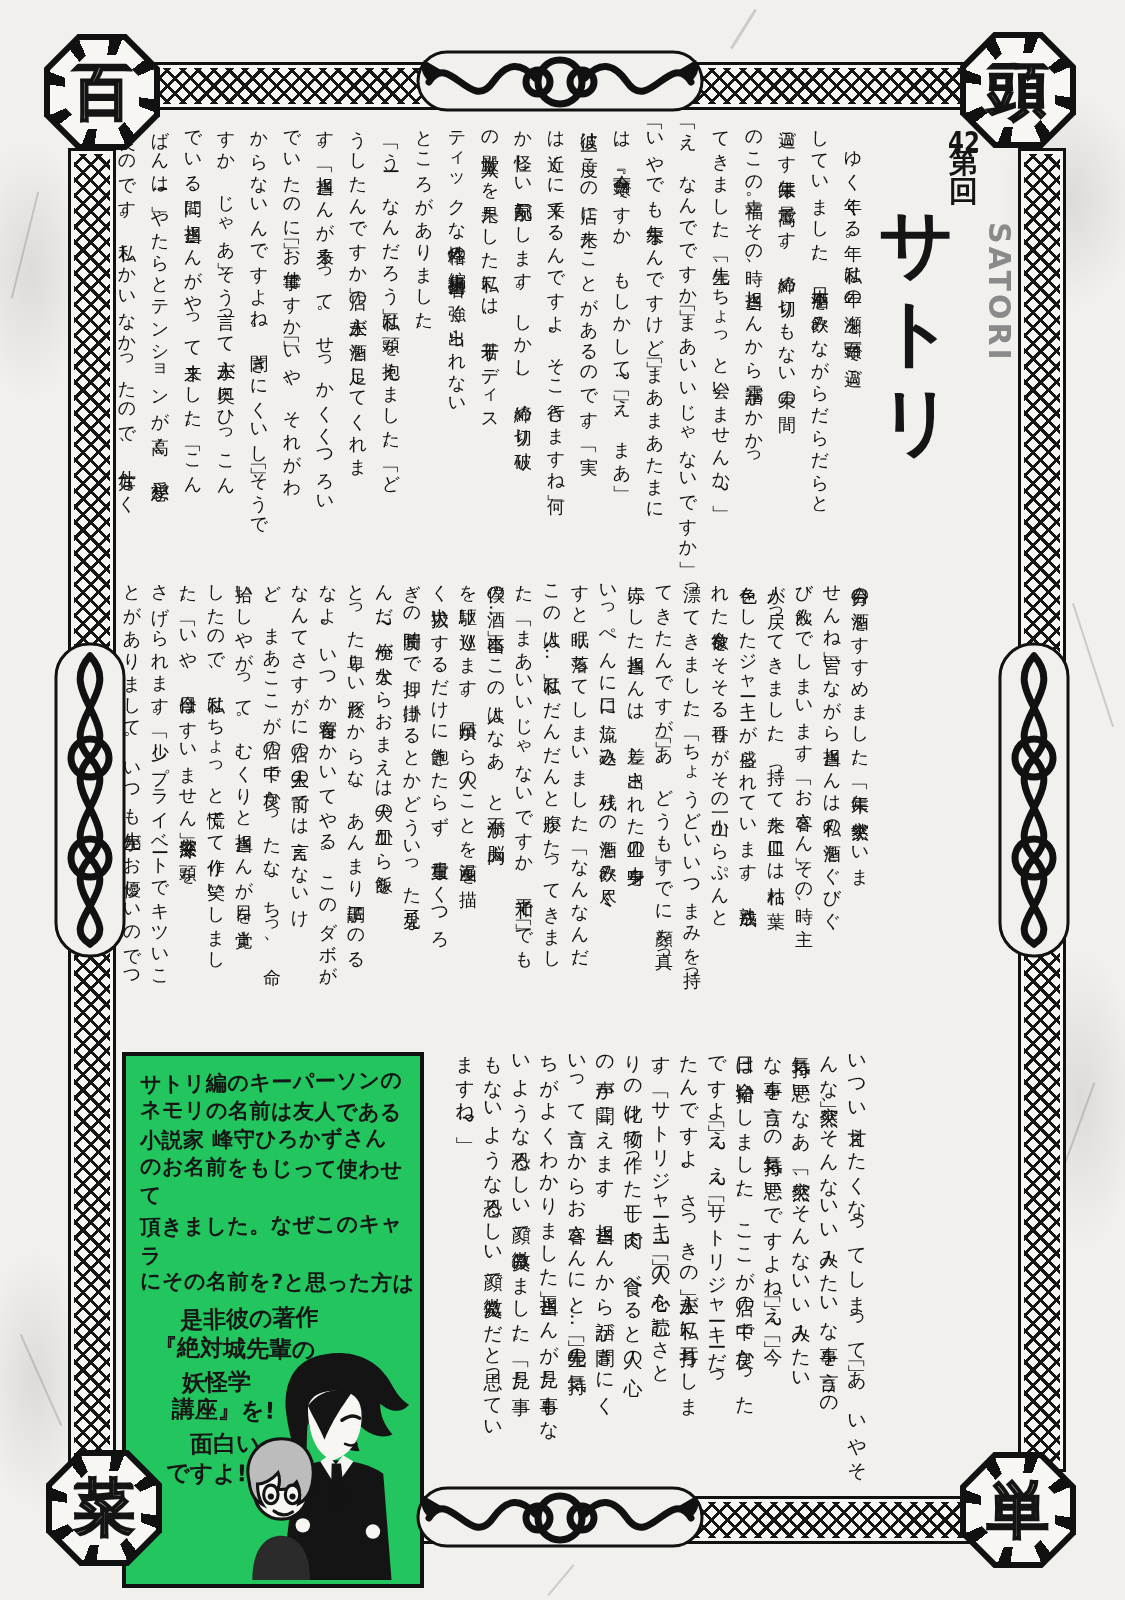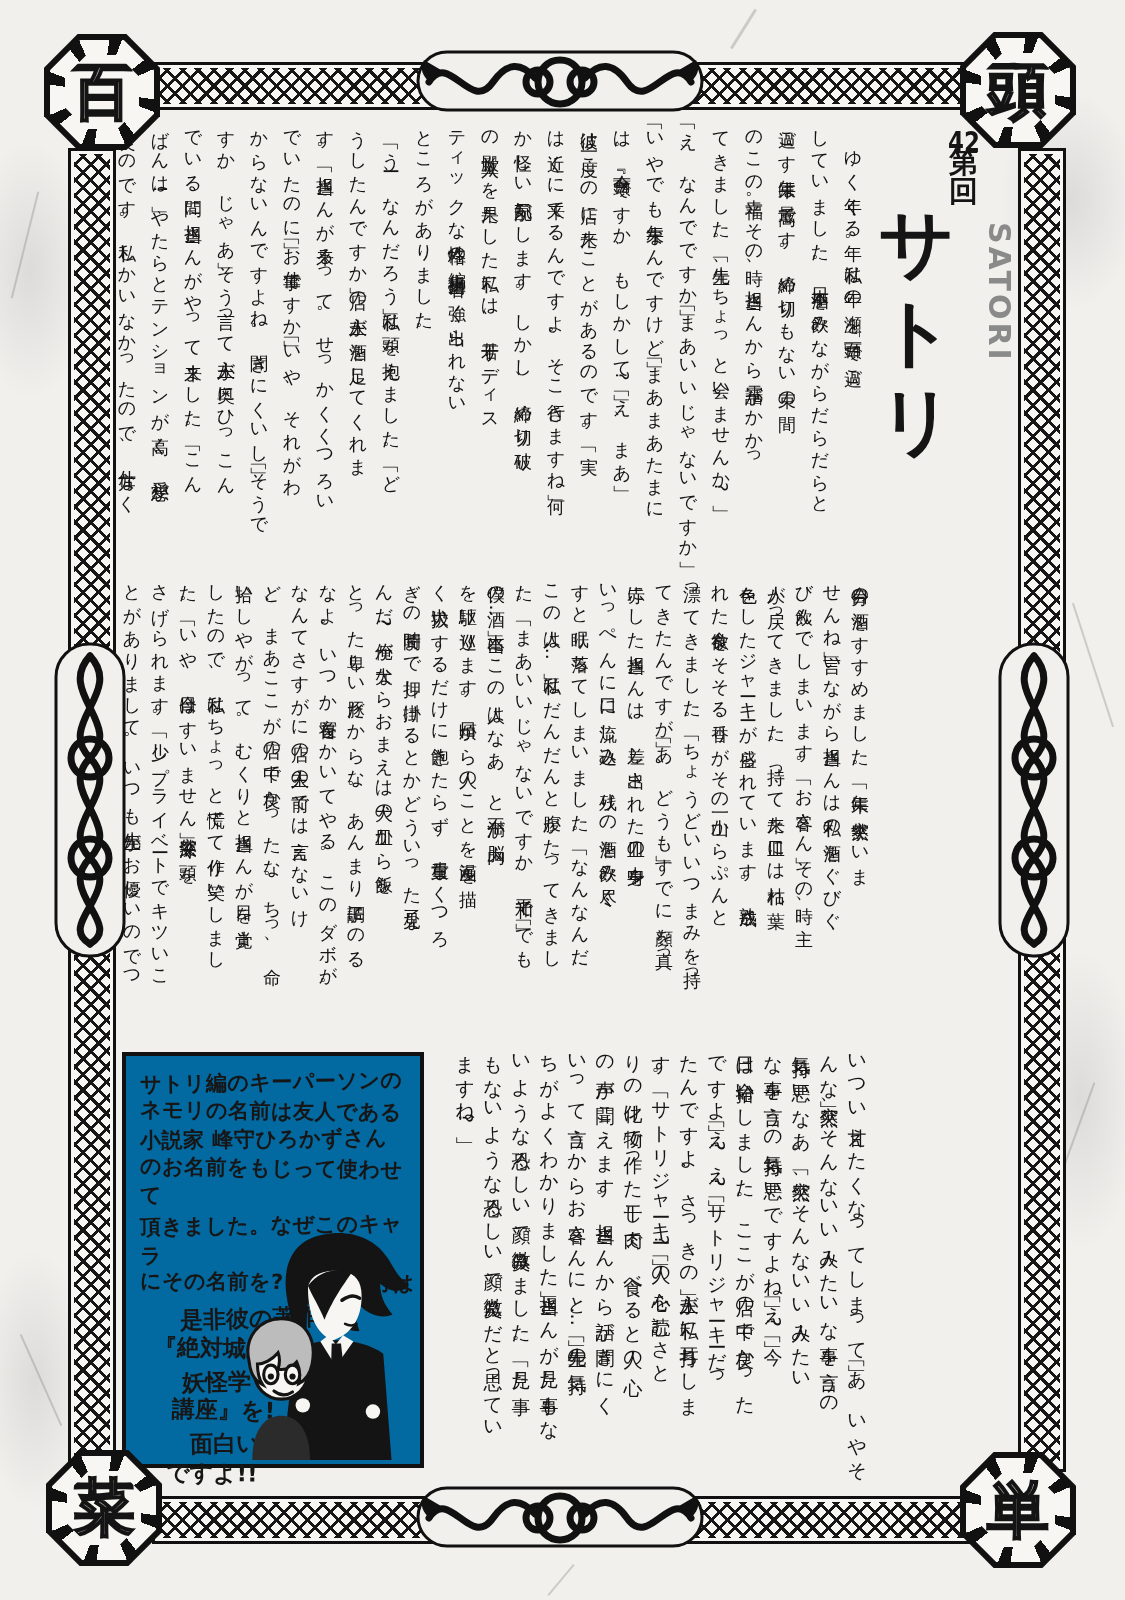--- a/index.html
+++ b/index.html
@@ -62,22 +62,22 @@
   #round-label{position:absolute;left:944px;top:124px;writing-mode:vertical-rl;
     font-weight:bold;font-size:29px;letter-spacing:3px;z-index:3;}
   #round-label .tcy{text-combine-upright:all;}
   #title-kana{position:absolute;left:868px;top:160px;writing-mode:vertical-rl;
     font-weight:bold;font-size:74px;letter-spacing:5px;z-index:3;}
   #title-romaji{position:absolute;left:982px;top:222px;writing-mode:vertical-rl;
     text-orientation:mixed;font-weight:bold;font-size:30px;letter-spacing:3px;
     color:#8a8a8a;z-index:3;}
 
   
-  #note-box{position:absolute;left:122px;top:1052px;width:302px;height:416px;
-    border:4px solid #111;background:#0369a1;z-index:3;box-sizing:border-box;
+  #note-box{position:absolute;left:122px;top:1052px;width:302px;height:536px;
+    border:4px solid #111;background:#22c55e;z-index:3;box-sizing:border-box;
     padding:12px 4px 8px 14px;}
   .note-line{font-weight:bold;color:#161616;line-height:1.36;}
   .note-line.full{font-size:21px;letter-spacing:0.5px;}
   .note-line.narrow{font-size:23px;}
   .nl1{transform:rotate(-1deg);}
   .nl2{transform:rotate(0.6deg);}
   .nl3{transform:rotate(-0.6deg);}
   .nl4{transform:rotate(0.8deg);}
   .nl5{transform:rotate(-0.8deg);}
   .nl6{transform:rotate(0.5deg);}

